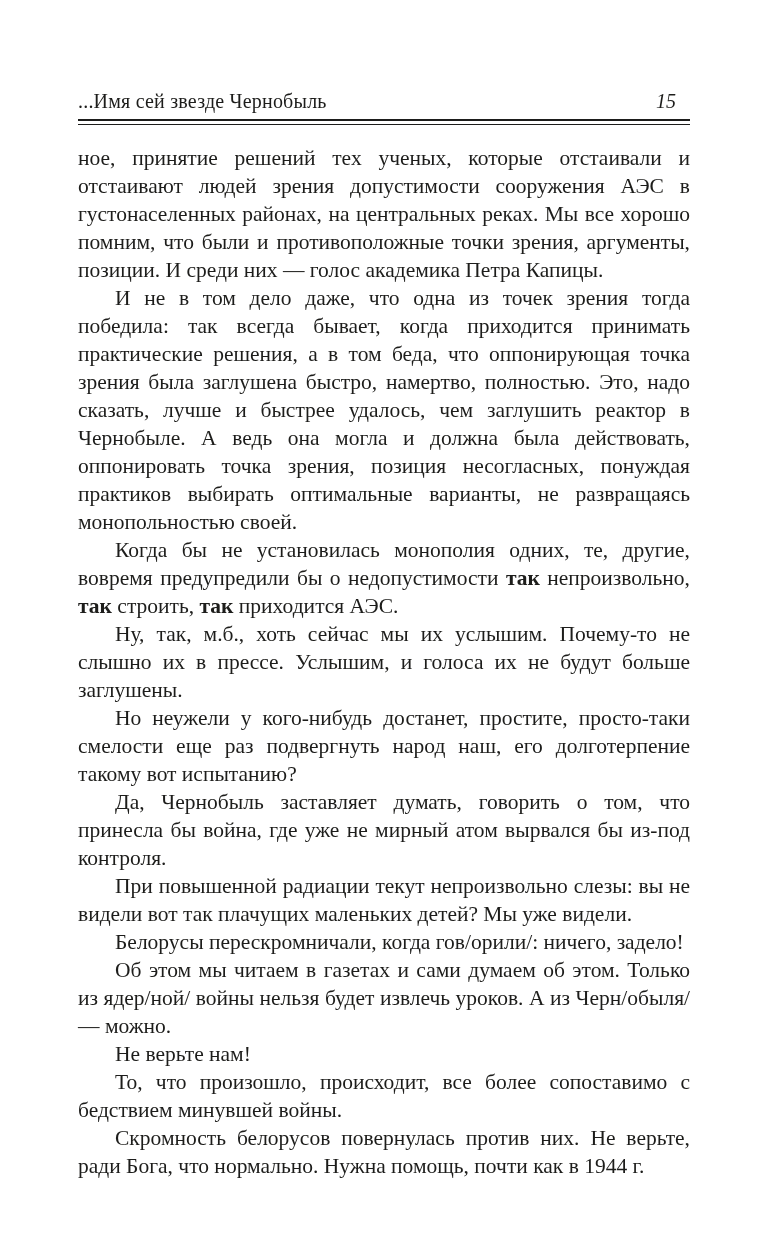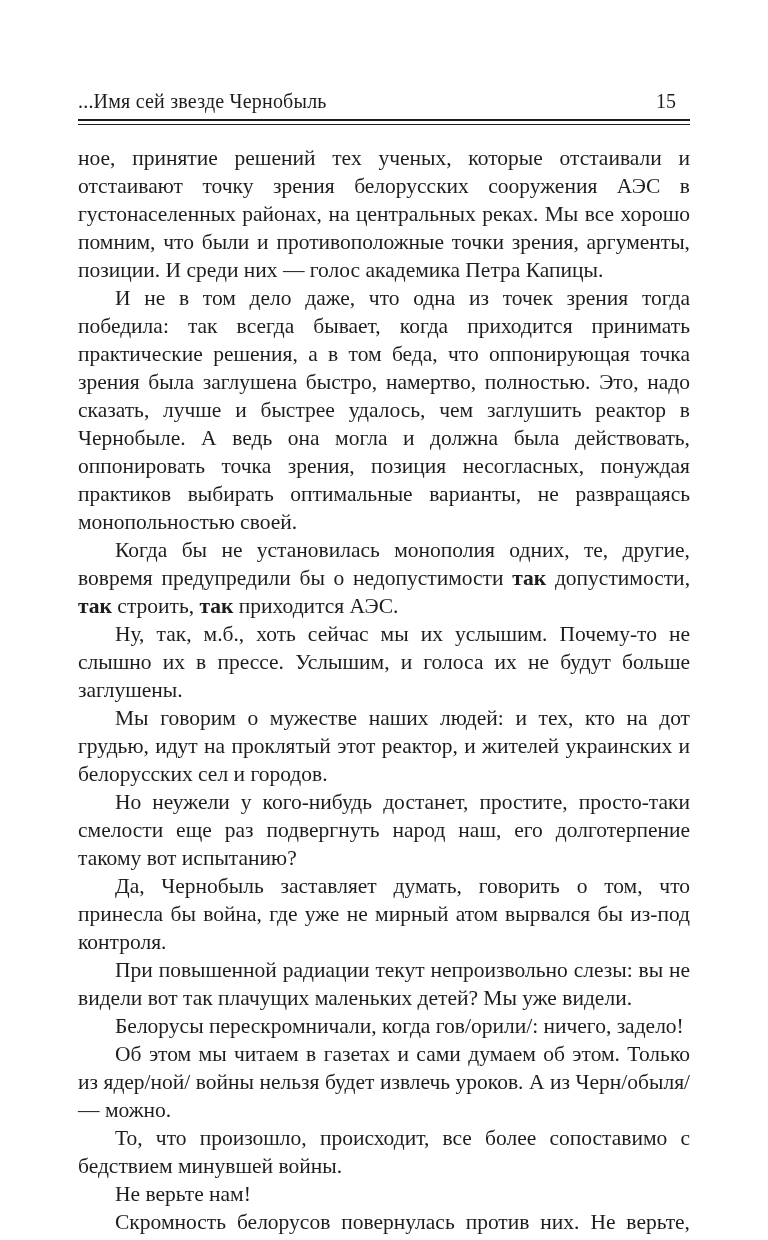--- a/index.html
+++ b/index.html
@@ -24,20 +24,21 @@
     justify-content: space-between;
     align-items: flex-start;
     font-size: 20px;
     line-height: 22px;
   }
   .running-title {
     letter-spacing: 0.2px;
   }
   .page-number {
     padding-right: 14px;
+    font-style: italic;
   }
   .double-rule {
     margin-top: 7px;
     height: 3px;
     border-top: 2.5px solid #1d1d1b;
     border-bottom: 1.5px solid #1d1d1b;
   }
   .body-text {
     margin-top: 19px;
     font-size: 21.5px;
@@ -64,41 +65,40 @@
 
   <div class="header-row">
     <span class="running-title">...Имя сей звезде Чернобыль</span>
     <span class="page-number">15</span>
   </div>
 
   <div class="double-rule"></div>
 
   <div class="body-text">
 
-    <p class="para">ное, принятие решений тех ученых, которые отстаивали и отстаивают точку зрения белорусских сооружения АЭС в густонаселенных районах, на центральных реках. Мы все хорошо помним, что были и противоположные точки зрения, аргументы, позиции. И среди них — голос академика Петра Капицы.</p>
+    <p class="para">ное, принятие решений тех ученых, которые отстаивали и отстаивают людей зрения допустимости сооружения АЭС в густонаселенных районах, на центральных реках. Мы все хорошо помним, что были и противоположные точки зрения, аргументы, позиции. И среди них — голос академика Петра Капицы.</p>
 
     <p class="para indent">И не в том дело даже, что одна из точек зрения тогда победила: так всегда бывает, когда приходится принимать практические решения, а в том беда, что оппонирующая точка зрения была заглушена быстро, намертво, полностью. Это, надо сказать, лучше и быстрее удалось, чем заглушить реактор в Чернобыле. А ведь она могла и должна была действовать, оппонировать точка зрения, позиция несогласных, понуждая практиков выбирать оптимальные варианты, не развращаясь монопольностью своей.</p>
 
-    <p class="para indent"><span>Когда бы не установилась монополия одних, те, другие, вовремя предупредили бы о недопустимости </span><strong class="bold-word">так</strong><span> допустимости, </span><strong class="bold-word">так</strong><span> строить, </span><strong class="bold-word">так</strong><span> приходится АЭС.</span></p>
+    <p class="para indent"><span>Когда бы не установилась монополия одних, те, другие, вовремя предупредили бы о недопустимости </span><strong class="bold-word">так</strong><span> непроизвольно, </span><strong class="bold-word">так</strong><span> строить, </span><strong class="bold-word">так</strong><span> приходится АЭС.</span></p>
 
     <p class="para indent">Ну, так, м.б., хоть сейчас мы их услышим. Почему-то не слышно их в прессе. Услышим, и голоса их не будут больше заглушены.</p>
 
-    <p class="para indent">Мы говорим о мужестве наших людей: и тех, кто на дот грудью, идут на проклятый этот реактор, и жителей украинских и белорусских сел и городов.</p>
 
     <p class="para indent">Но неужели у кого-нибудь достанет, простите, просто-таки смелости еще раз подвергнуть народ наш, его долготерпение такому вот испытанию?</p>
 
     <p class="para indent">Да, Чернобыль заставляет думать, говорить о том, что принесла бы война, где уже не мирный атом вырвался бы из-под контроля.</p>
 
     <p class="para indent">При повышенной радиации текут непроизвольно слезы: вы не видели вот так плачущих маленьких детей? Мы уже видели.</p>
 
     <p class="para indent">Белорусы перескромничали, когда гов/орили/: ничего, задело!</p>
 
     <p class="para indent">Об этом мы читаем в газетах и сами думаем об этом. Только из ядер/ной/ войны нельзя будет извлечь уроков. А из Черн/обыля/ — можно.</p>
 
+    <p class="para indent">Не верьте нам!</p>
+
     <p class="para indent">То, что произошло, происходит, все более сопоставимо с бедствием минувшей войны.</p>
-
-    <p class="para indent">Не верьте нам!</p>
 
     <p class="para indent">Скромность белорусов повернулась против них. Не верьте, ради Бога, что нормально. Нужна помощь, почти как в 1944 г.</p>
 
   </div>
 
 </div>
 
 </body></html>

